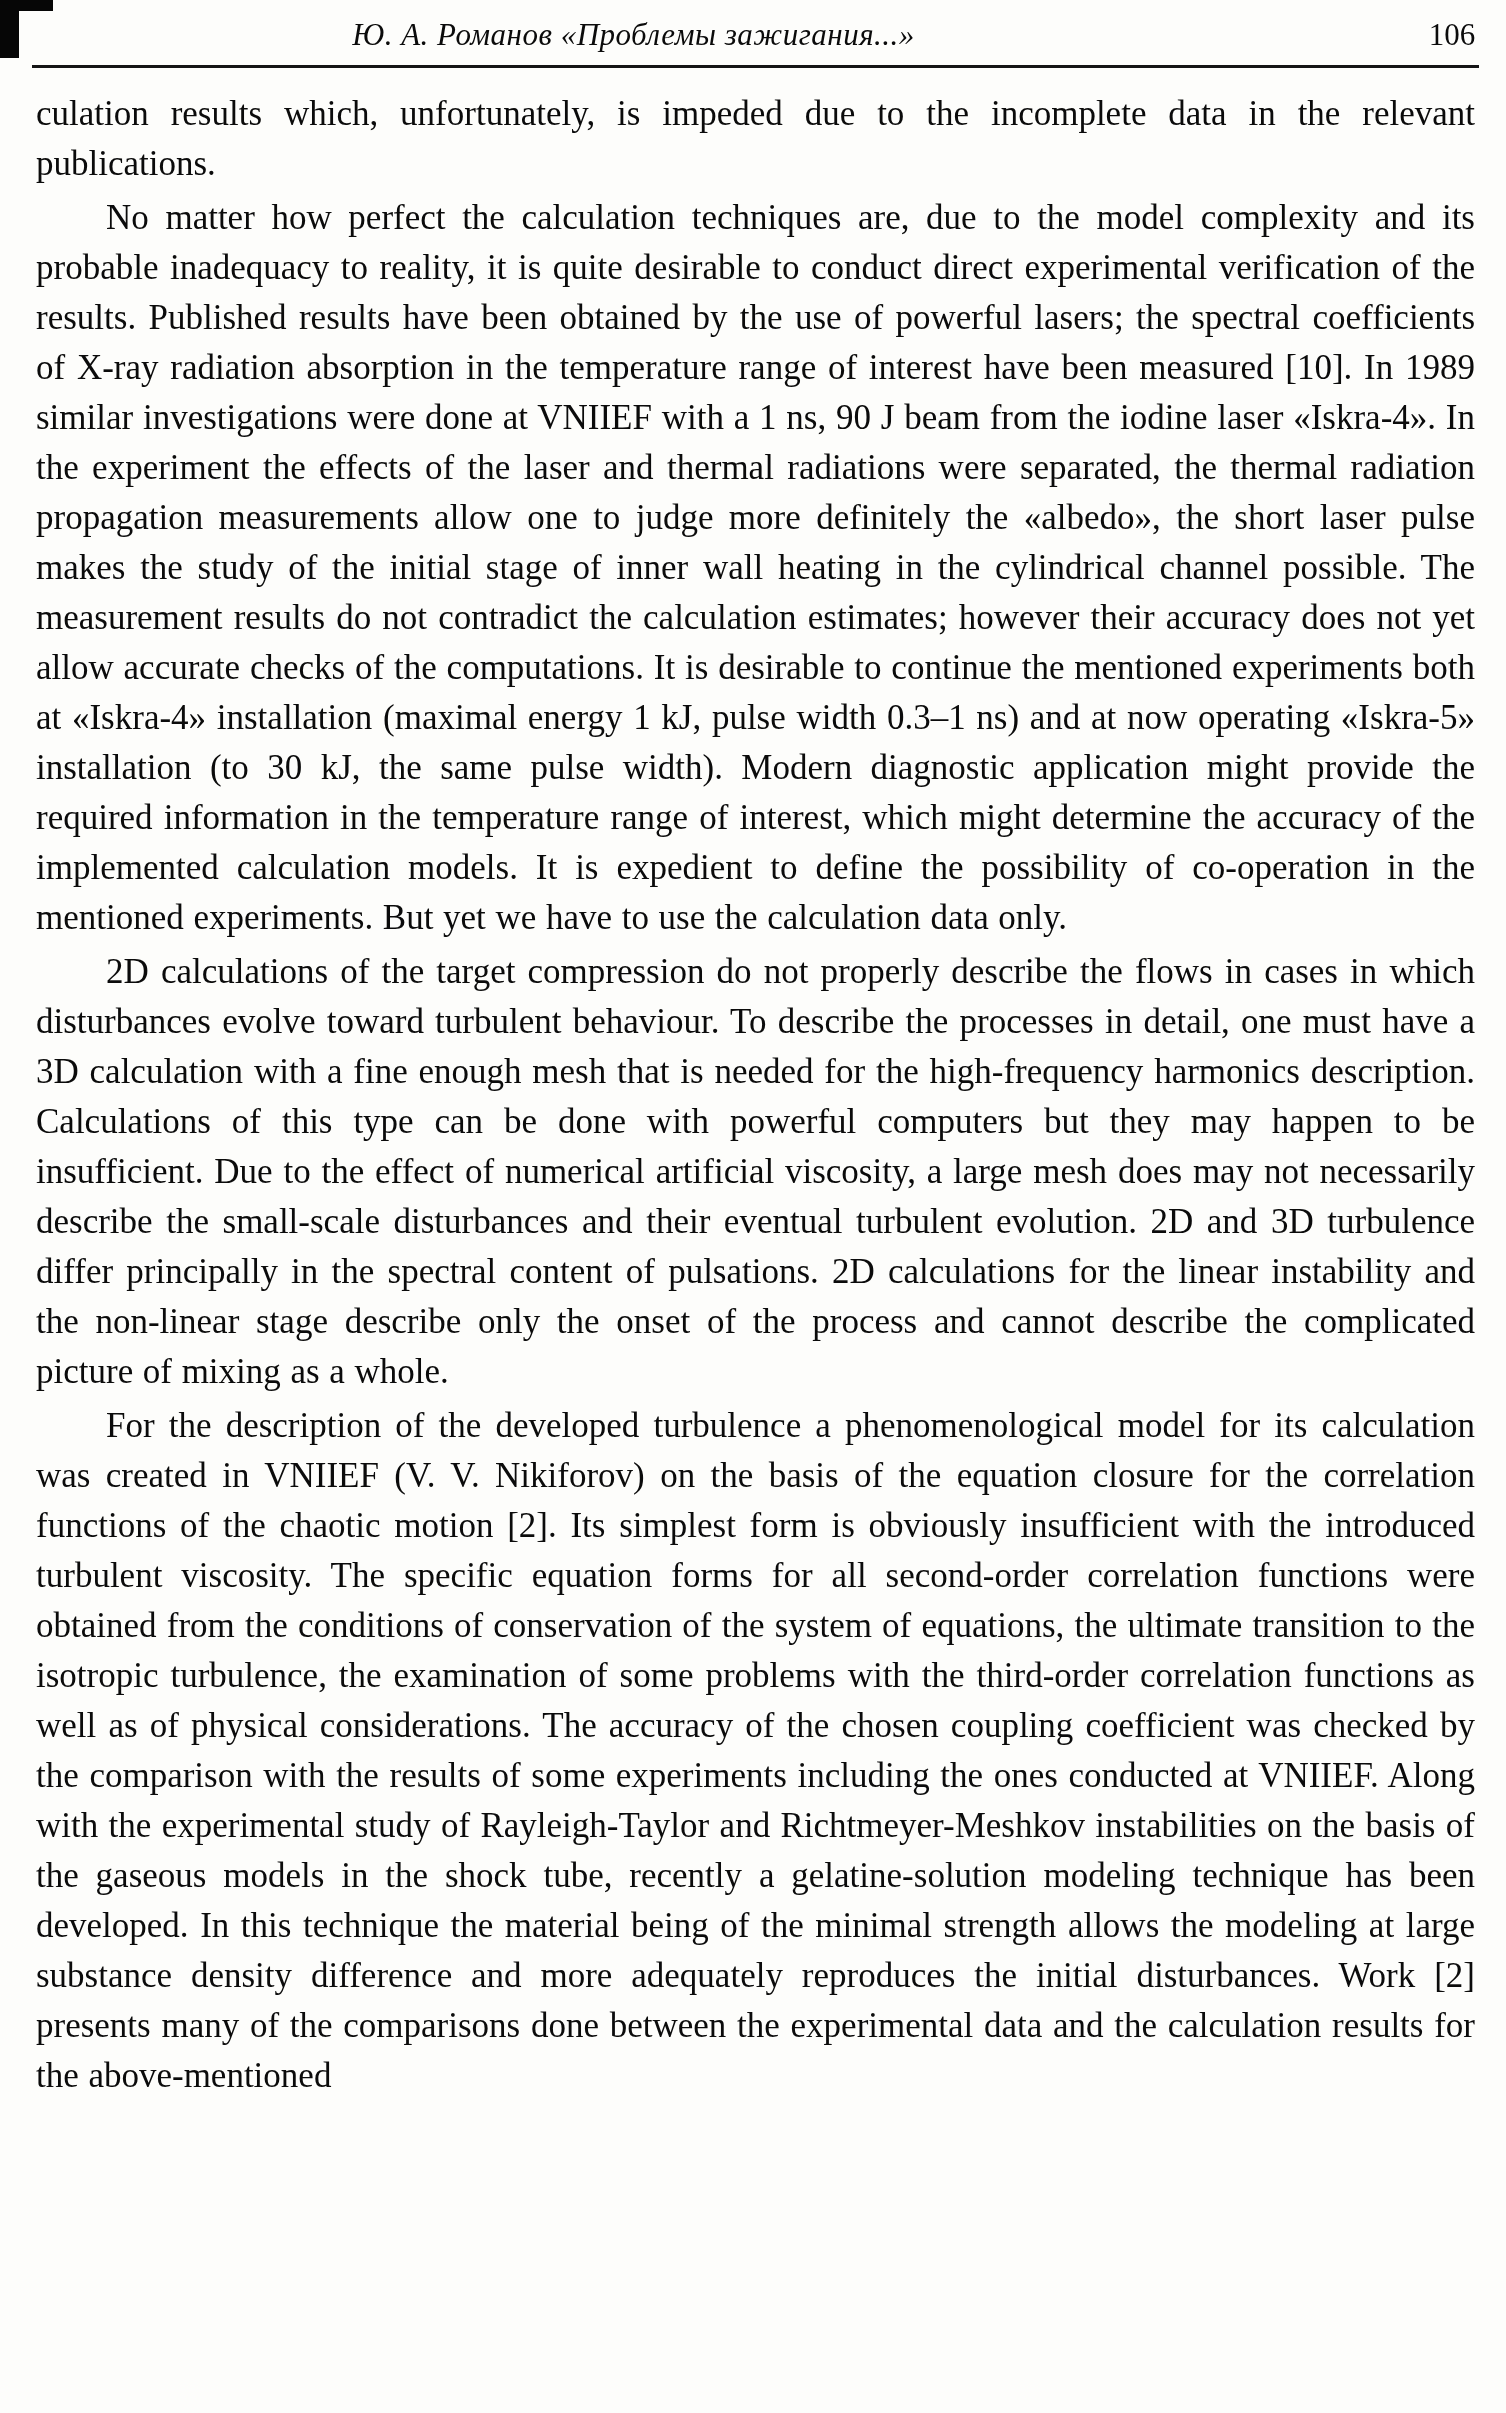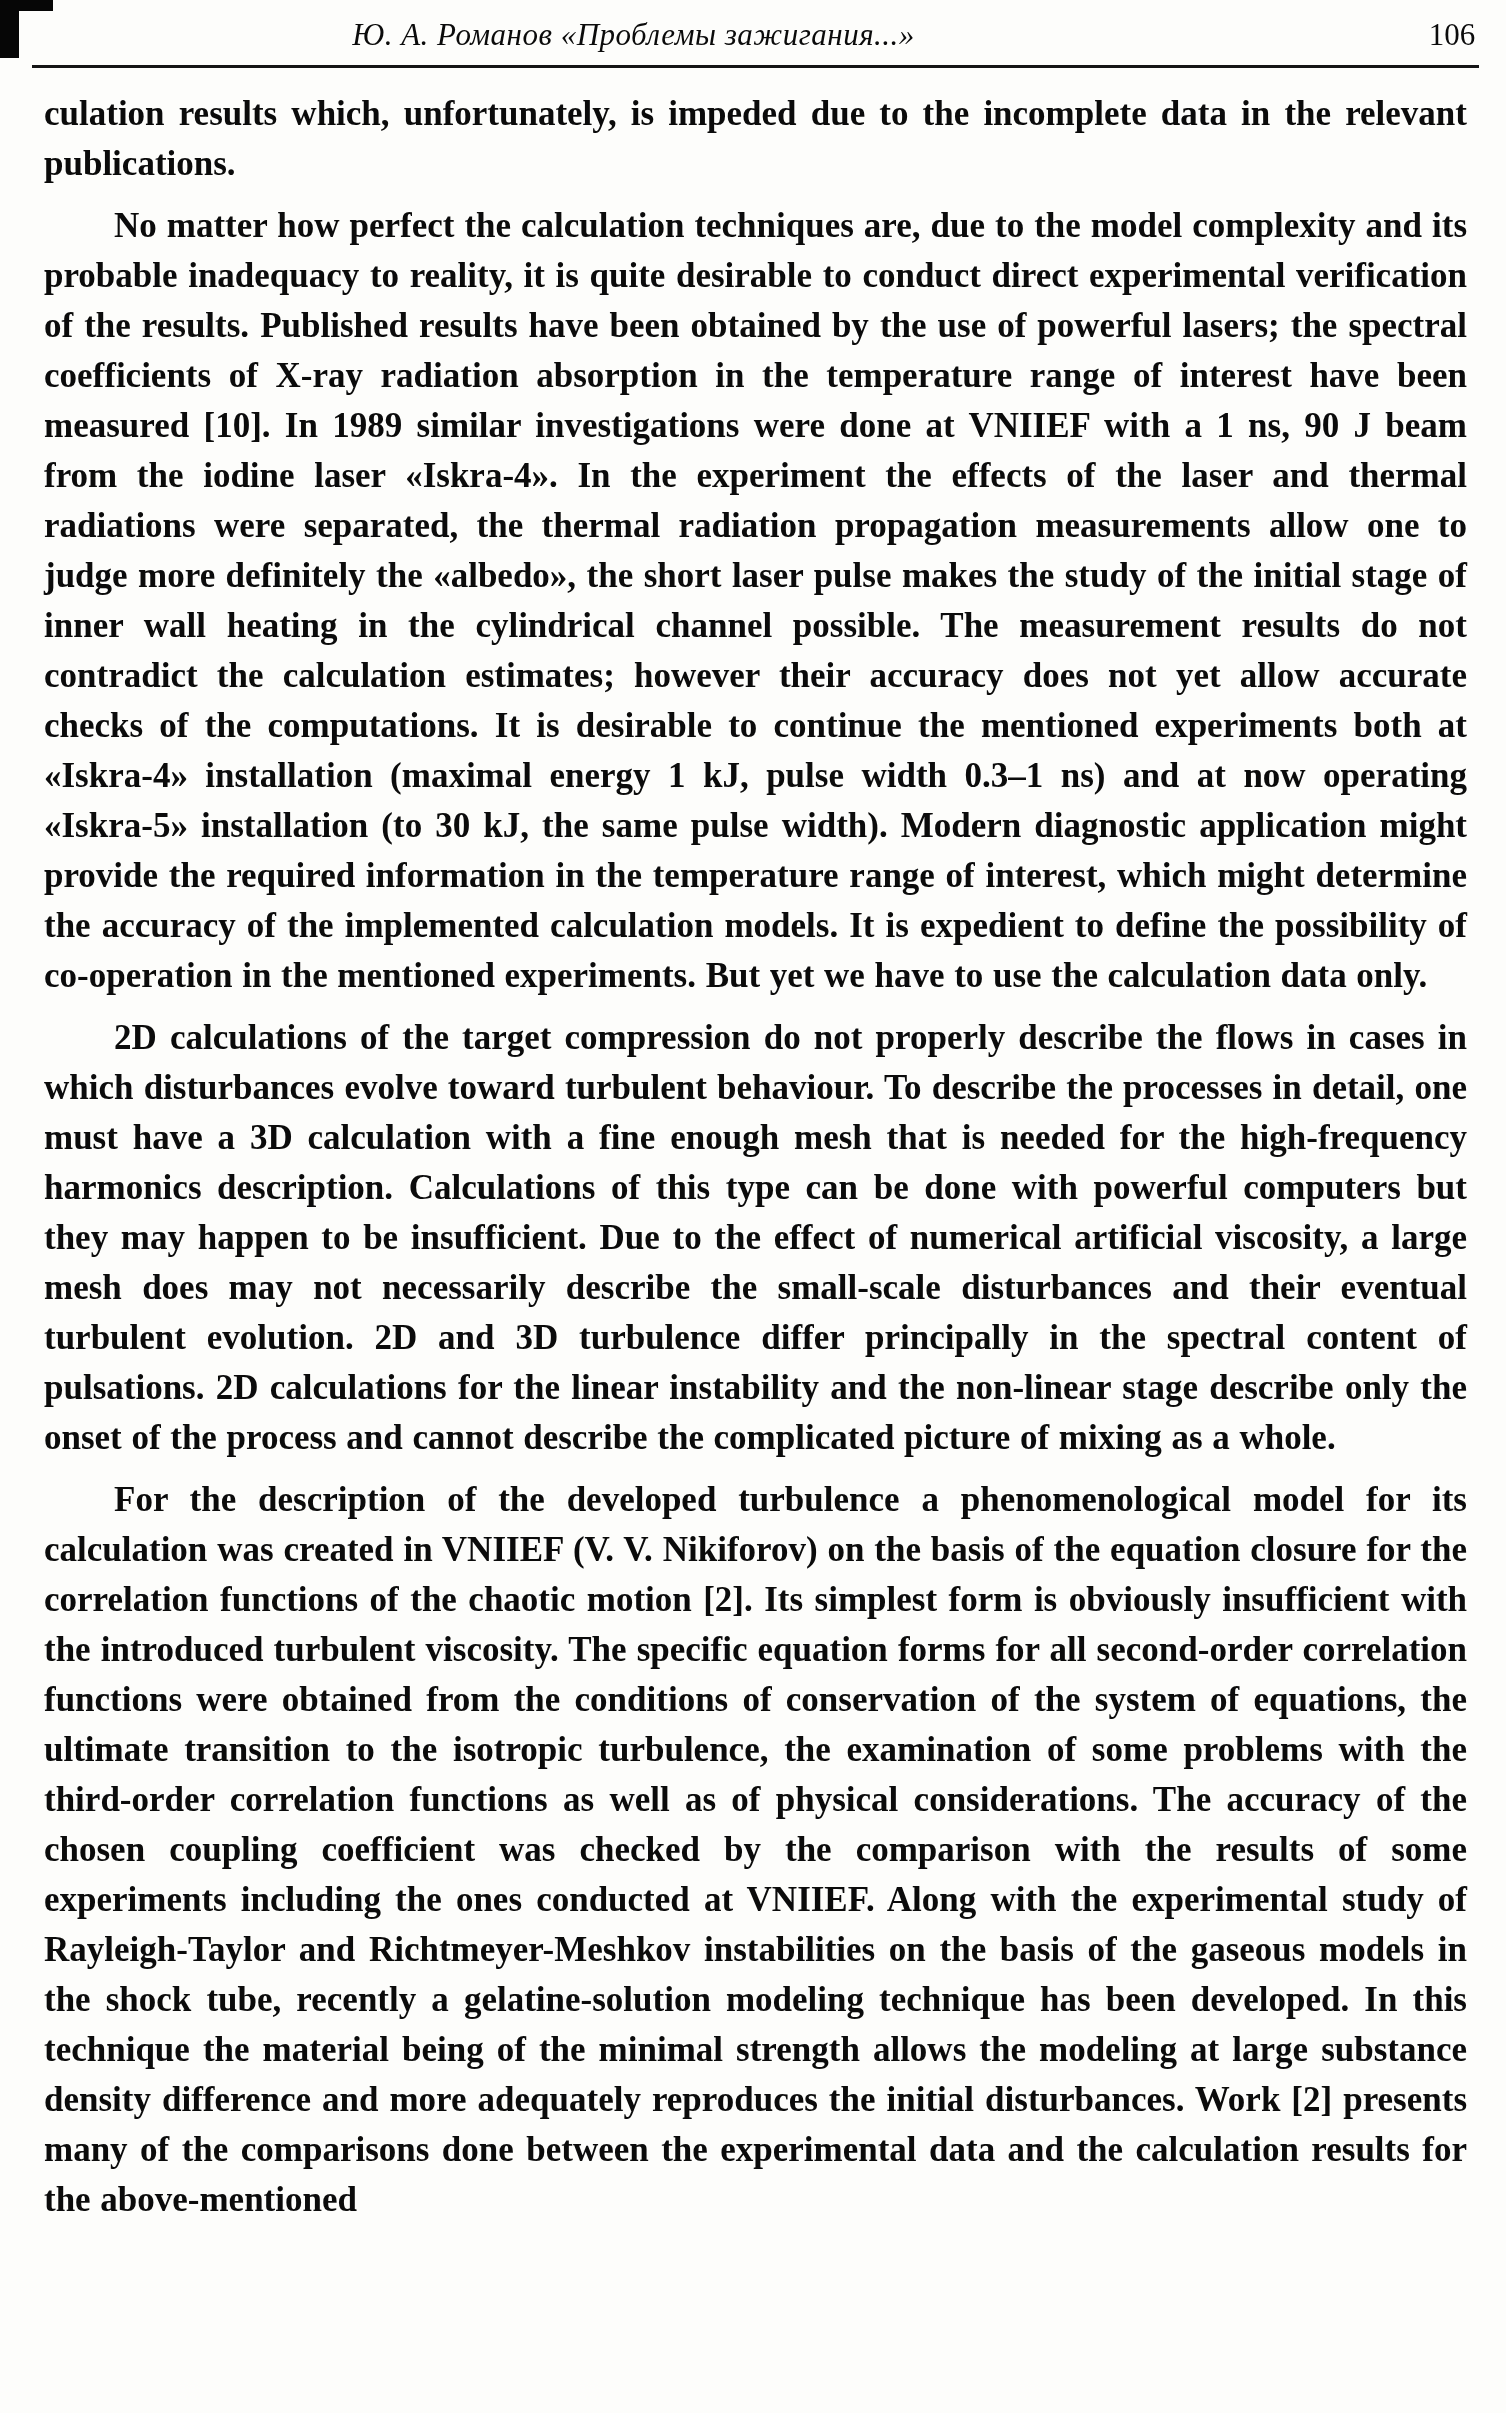--- a/index.html
+++ b/index.html
@@ -56,24 +56,23 @@
     border: none;
     border-top: 3.8px solid #151515;
     margin: 9.4px 0 0 0;
   }
   .page-body {
     margin-top: 21px;
     font-size: 35px;
     line-height: 50px;
   }
   .para {
-    margin: 12px;
+    margin: 4px;
     text-align: justify;
     word-spacing: 0.9px;
-    font-weight: bold;
   }
   .para.indent {
     text-indent: 70px;
   }
 </style>
 </head>
 <body>
 
 <div class="page">
   <div class="scan-artifact-v"></div>

